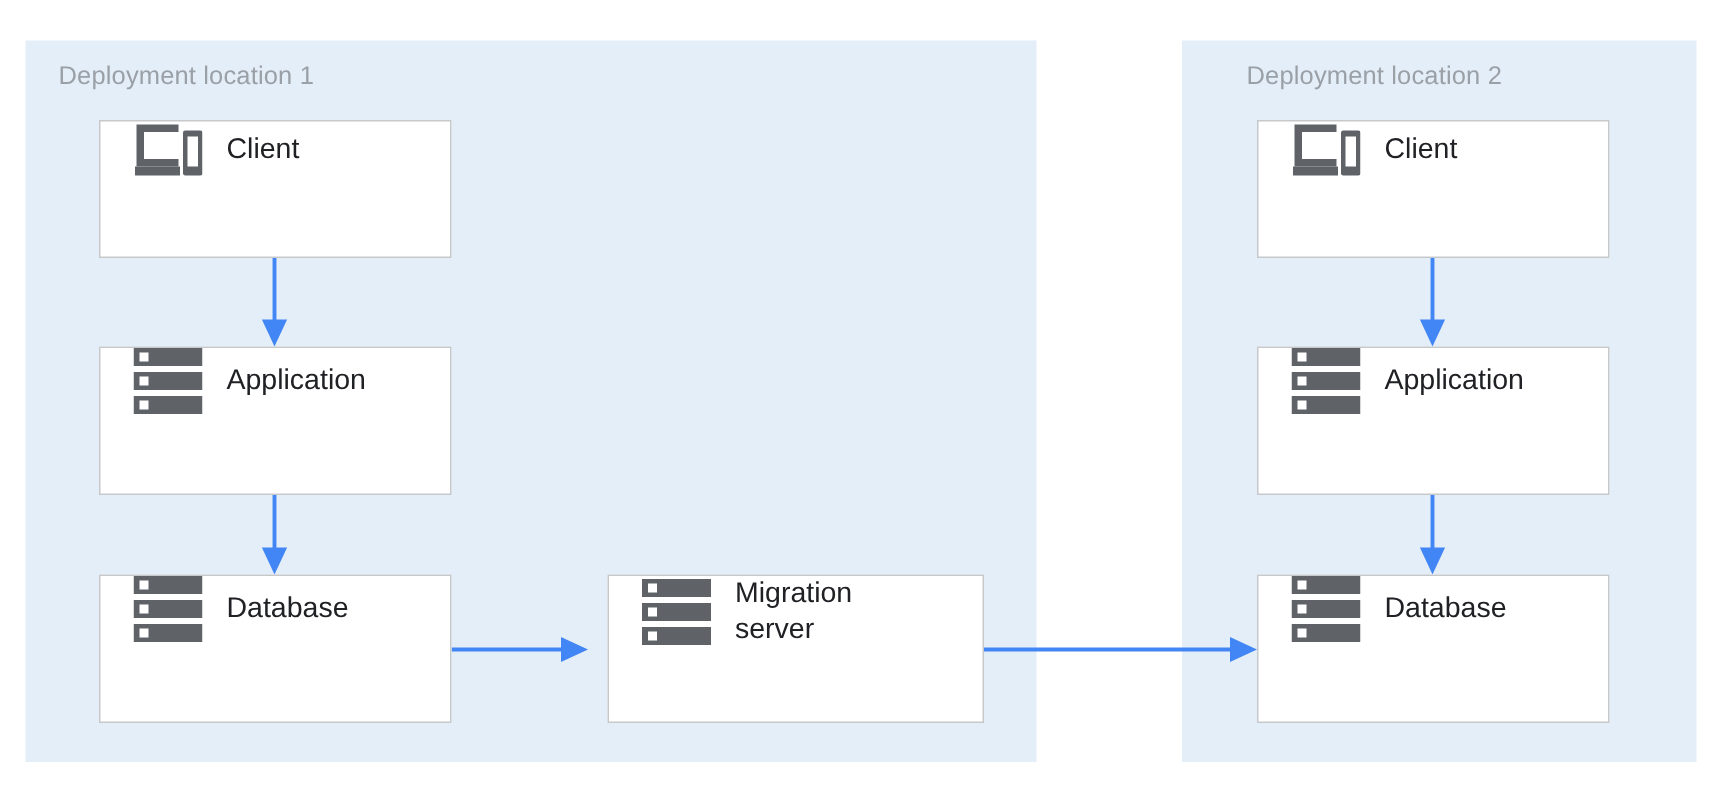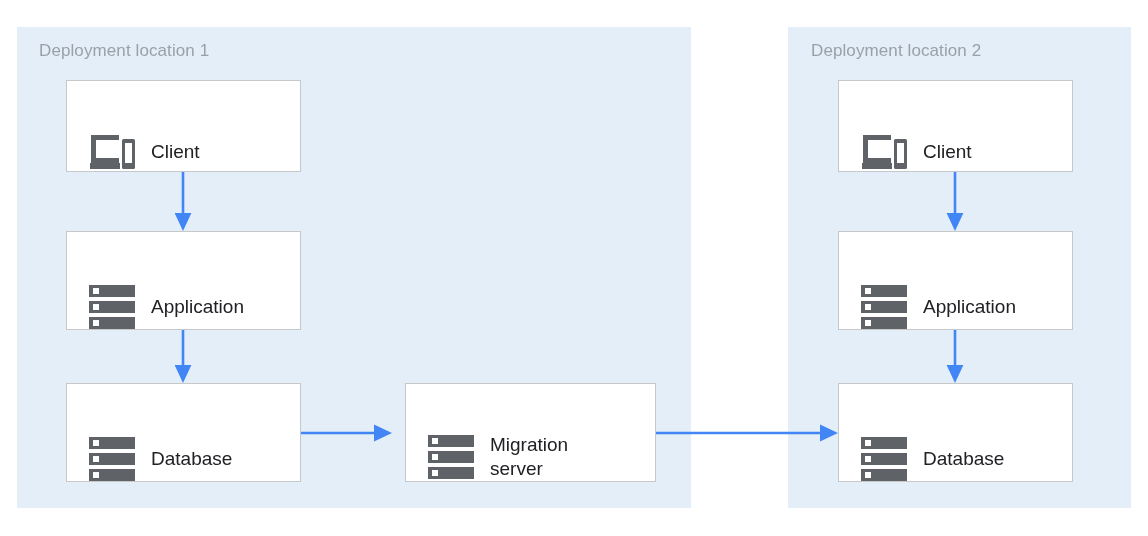--- a/index.html
+++ b/index.html
@@ -30,30 +30,30 @@
 
   .zone-title {
     position: absolute;
     color: #9AA0A6;
     font-size: 17px;
     line-height: 20px;
     letter-spacing: 0.1px;
     white-space: nowrap;
   }
   #zone-1-title { left: 39px;  top: 41px; }
-  #zone-2-title { left: 811px; top: 41px; }
+  #zone-2-title { left: 831px; top: 41px; }
 
   
   .node {
     position: absolute;
     background: #ffffff;
     border: 1px solid #c6c8ca;
     box-sizing: border-box;
     display: flex;
-    align-items: flex-end;
+    align-items: flex-start;
     justify-content: flex-start;
   }
   .node-inner {
     display: flex;
     align-items: center;
     gap: 16px;
     padding-left: 22px;
   }
   .node-label {
     color: #202124;

